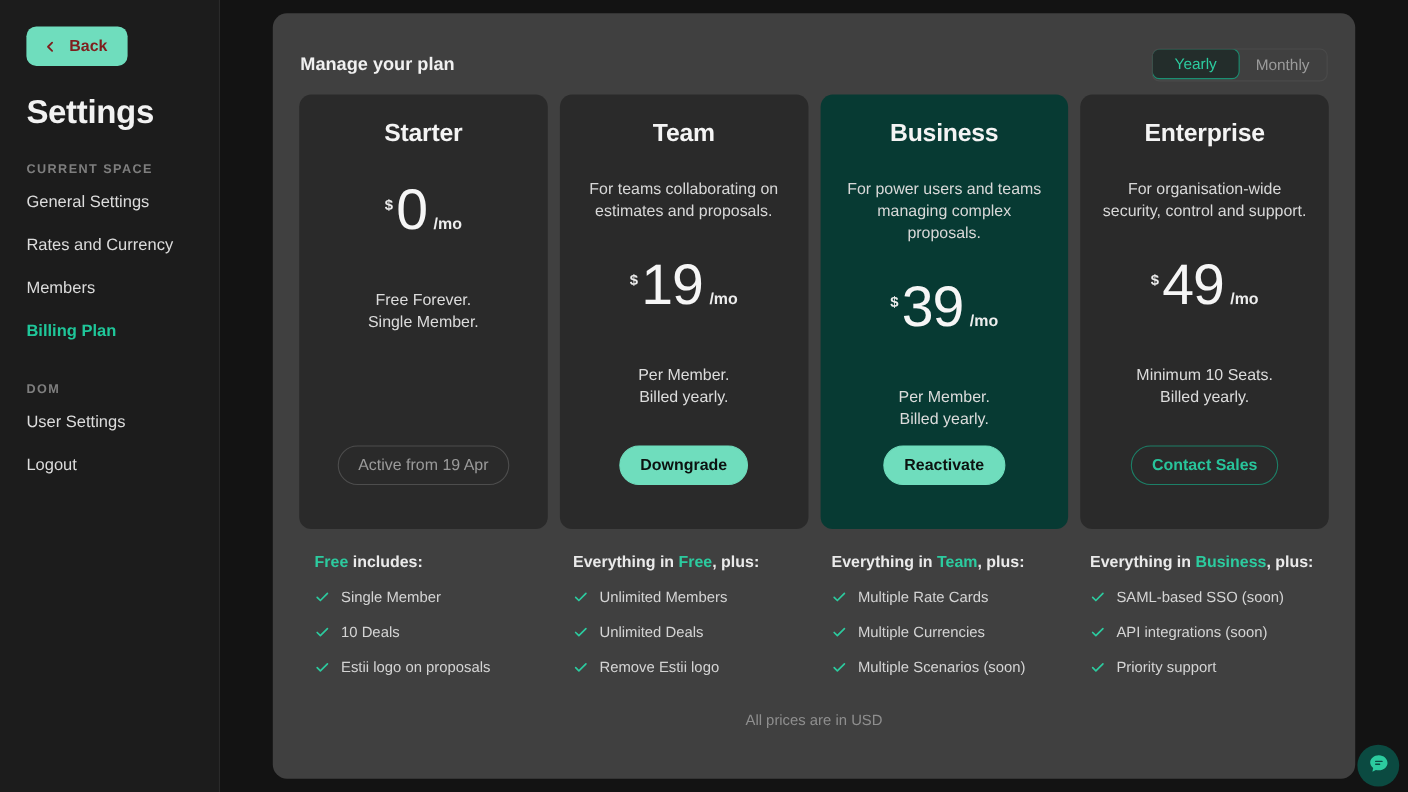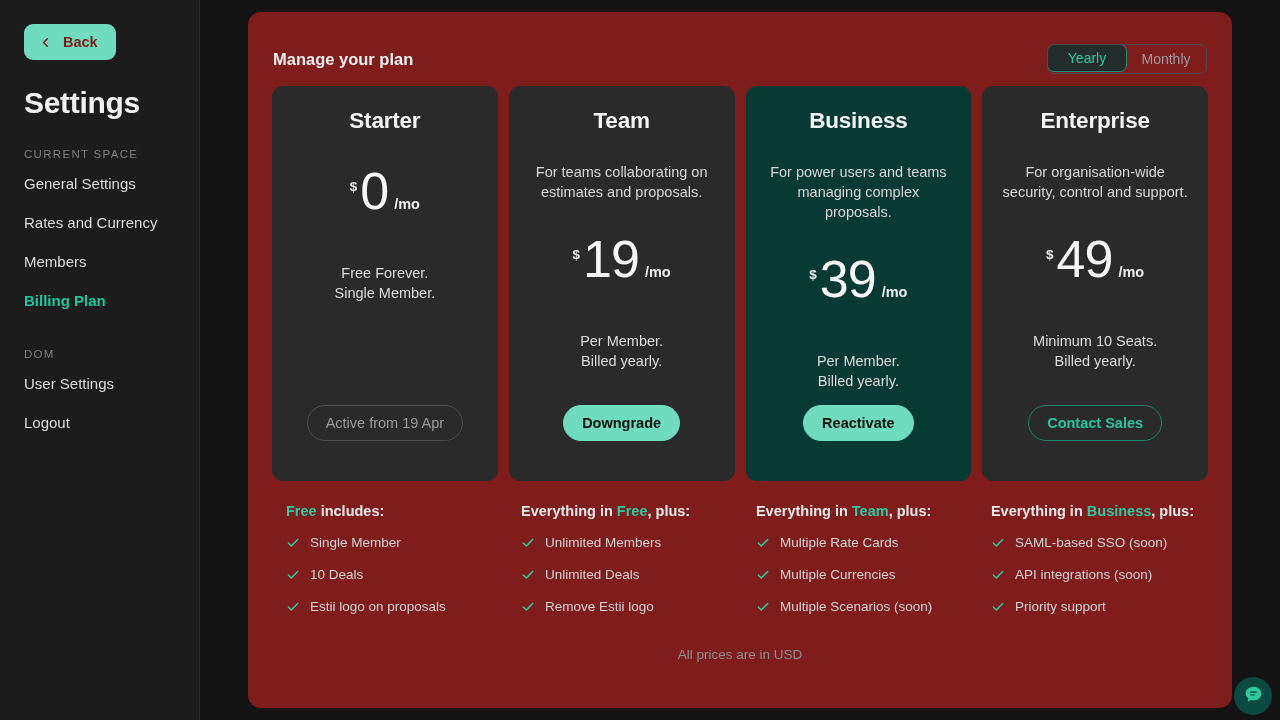--- a/index.html
+++ b/index.html
@@ -47,21 +47,21 @@
   #page-title {
     font-size: 30px;
     font-weight: 700;
     letter-spacing: -0.3px;
     color: #f2f2f2;
     margin: 26px 0 0 0;
   }
 
   .nav-group-label {
     font-size: 11.5px;
-    font-weight: 400;
+    font-weight: 700;
     letter-spacing: 1.3px;
     color: #7e7e7e;
     margin-top: 28px;
     margin-bottom: 4px;
   }
 
   .nav-item {
     display: block;
     font-size: 15px;
     color: #dcdcdc;
@@ -75,21 +75,21 @@
   }
 
   
   #main {
     flex: 1 1 auto;
     position: relative;
     padding: 12px 48px 12px 48px;
   }
 
   #plan-panel {
-    background: #7f1d1d;
+    background: #404040;
     border-radius: 13px;
     height: 696px;
     padding: 30px 24px 0 24px;
     position: relative;
   }
 
   #panel-head {
     display: flex;
     align-items: center;
     justify-content: space-between;

